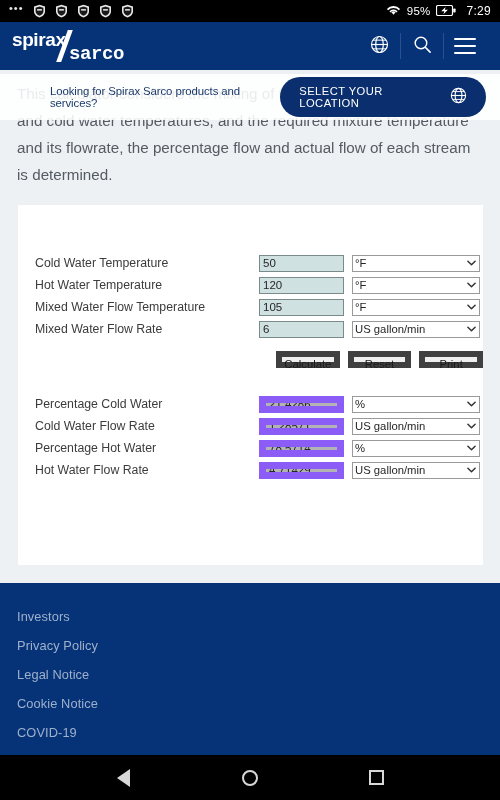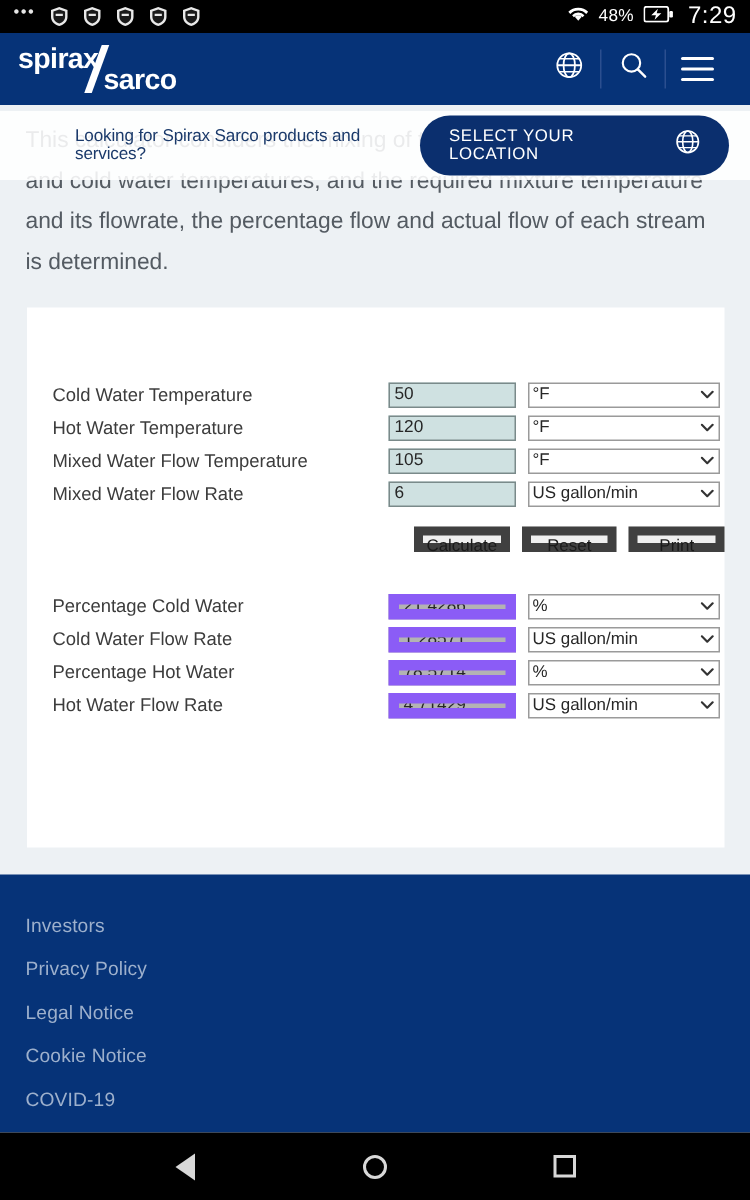--- a/index.html
+++ b/index.html
@@ -42,21 +42,21 @@
   }
   .shield-icon {
     width: 13px; height: 14px;
     position: relative;
     display: inline-block;
   }
   .shield-icon svg { display: block; }
   .sb-spacer { flex: 1; }
   .sb-right { display: flex; align-items: center; gap: 6px; }
   .sb-battery-pct { font-size: 11.5px; color: #ffffff; letter-spacing: .2px; }
-  .sb-time { font-size: 16px; color: #ffffff; letter-spacing: .3px; margin-left: 4px; }
+  .sb-time { font-size: 12px; color: #ffffff; letter-spacing: .3px; margin-left: 4px; }
   .wifi-icon, .battery-icon { display: block; }
 
   
   .site-header {
     position: absolute;
     top: 22px; left: 0;
     width: 500px;
     height: 48px;
     background: #063378;
     display: flex;
@@ -75,20 +75,21 @@
     font-size: 19px;
     font-weight: 700;
     letter-spacing: -0.4px;
   }
   .logo .l-sarco {
     position: absolute;
     left: 57px; top: 15px;
     font-size: 19px;
     font-weight: 700;
     letter-spacing: -0.4px;
+    font-family: Liberation Mono, monospace;
   }
   .logo .l-slash {
     position: absolute;
     left: 50px; top: 2px;
     width: 5px; height: 32px;
     background: #ffffff;
     transform: skewX(-20deg);
   }
   .hdr-spacer { flex: 1; }
   .hdr-actions { display: flex; align-items: center; }
@@ -348,21 +349,21 @@
     <div class="sb-spacer"></div>
 
     <div class="sb-right">
       <span class="wifi-icon">
         <svg width="15" height="12" viewBox="0 0 15 12">
             <path d="M7.5 10.8 L5.2 8.1 A3.6 3.6 0 0 1 9.8 8.1 Z" fill="#ffffff"></path>
             <path d="M7.5 2.1 A9 9 0 0 0 0.9 4.9 L2.2 6.3 A7.2 7.2 0 0 1 12.8 6.3 L14.1 4.9 A9 9 0 0 0 7.5 2.1 Z" fill="#ffffff"></path>
             <path d="M7.5 5.4 A5.4 5.4 0 0 0 3.4 7.2 L4.6 8.5 A3.7 3.7 0 0 1 10.4 8.5 L11.6 7.2 A5.4 5.4 0 0 0 7.5 5.4 Z" fill="#ffffff"></path>
           </svg>
       </span>
-      <span class="sb-battery-pct">48%</span>
+      <span class="sb-battery-pct">95%</span>
       <span class="battery-icon">
         <svg width="20" height="11" viewBox="0 0 20 11">
             <rect x="0.5" y="0.5" width="16" height="10" rx="1.5" fill="none" stroke="#ffffff" stroke-width="1.2"></rect>
             <rect x="17.2" y="3.4" width="2.4" height="4.2" rx="0.8" fill="#ffffff"></rect>
             <path d="M9.6 1.9 L5.2 6.2 h3.1 L7.4 9.2 l4.5 -4.4 h-3.1 Z" fill="#ffffff"></path>
           </svg>
       </span>
       <span class="sb-time">7:29</span>
     </div>
   </div>

